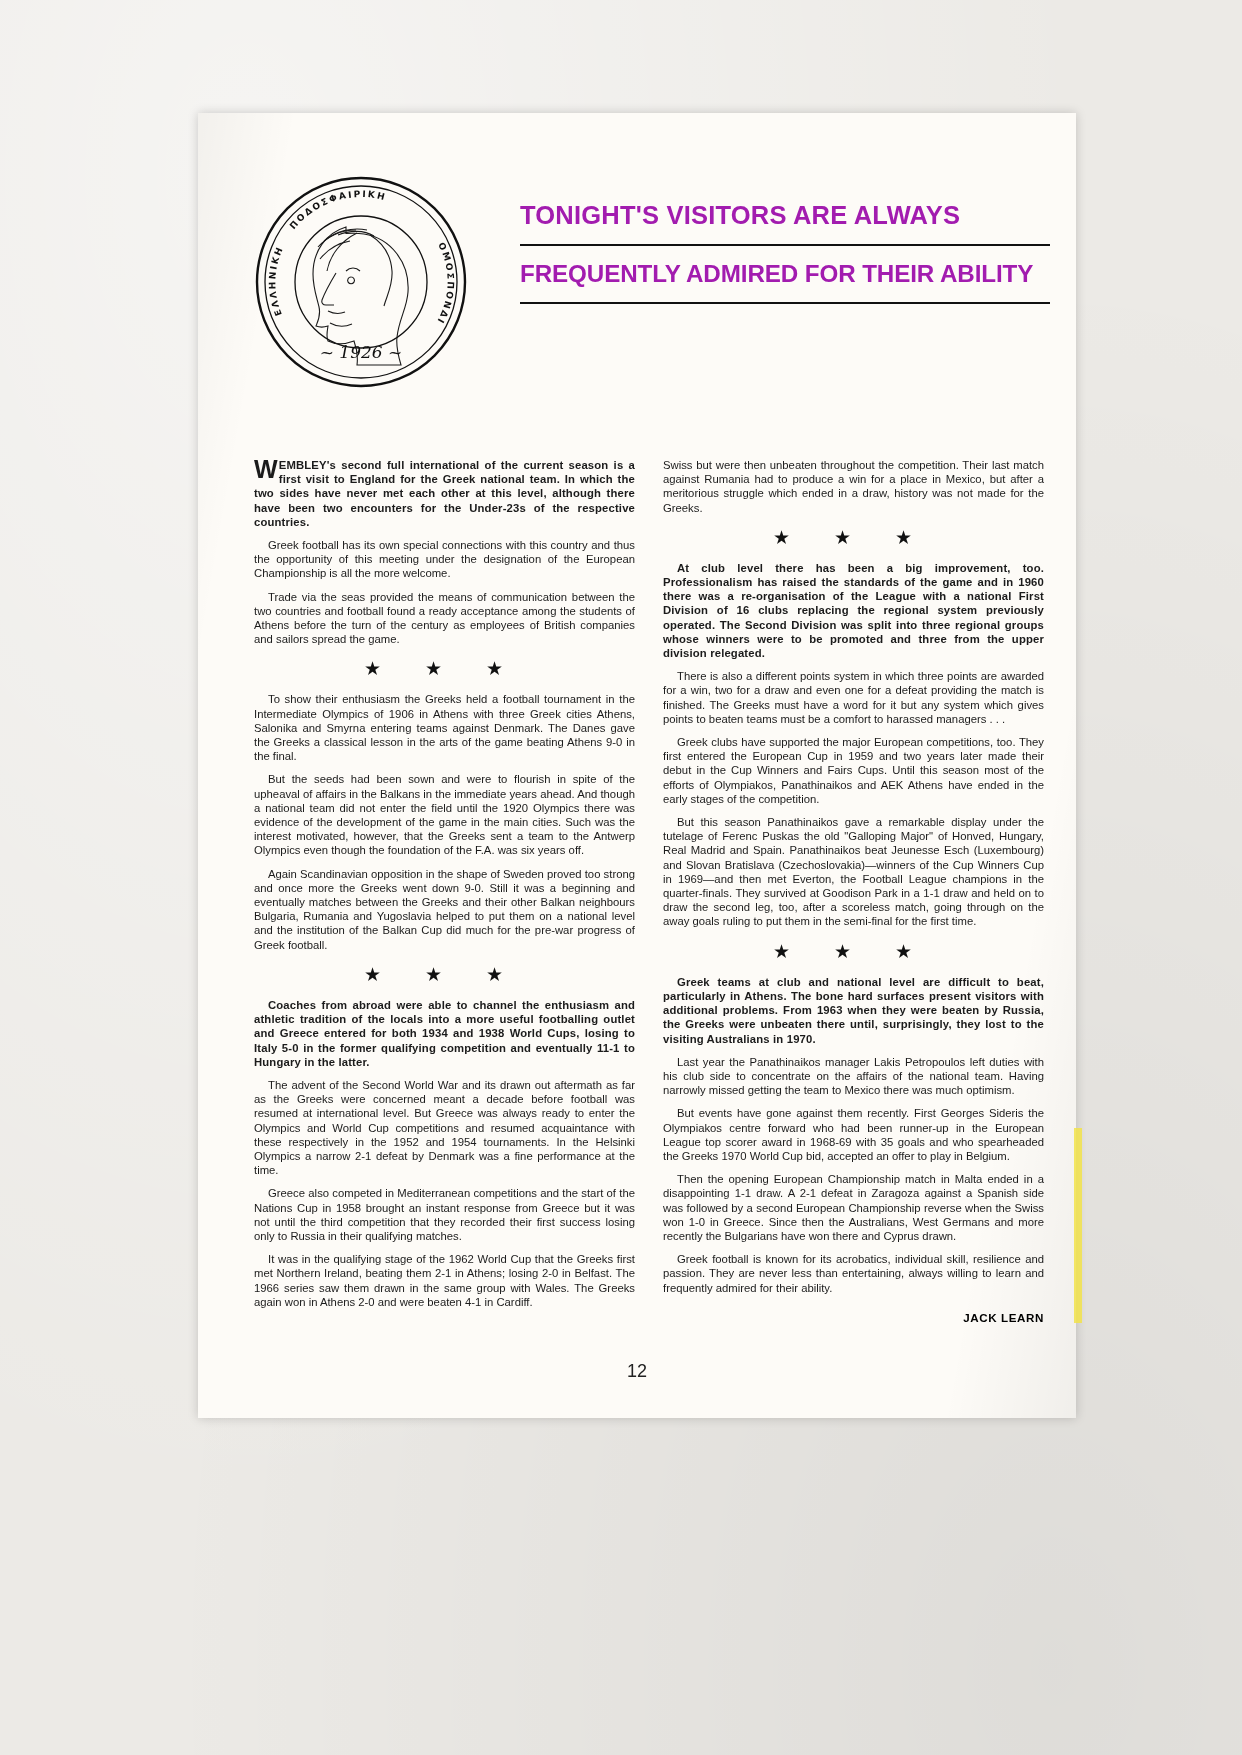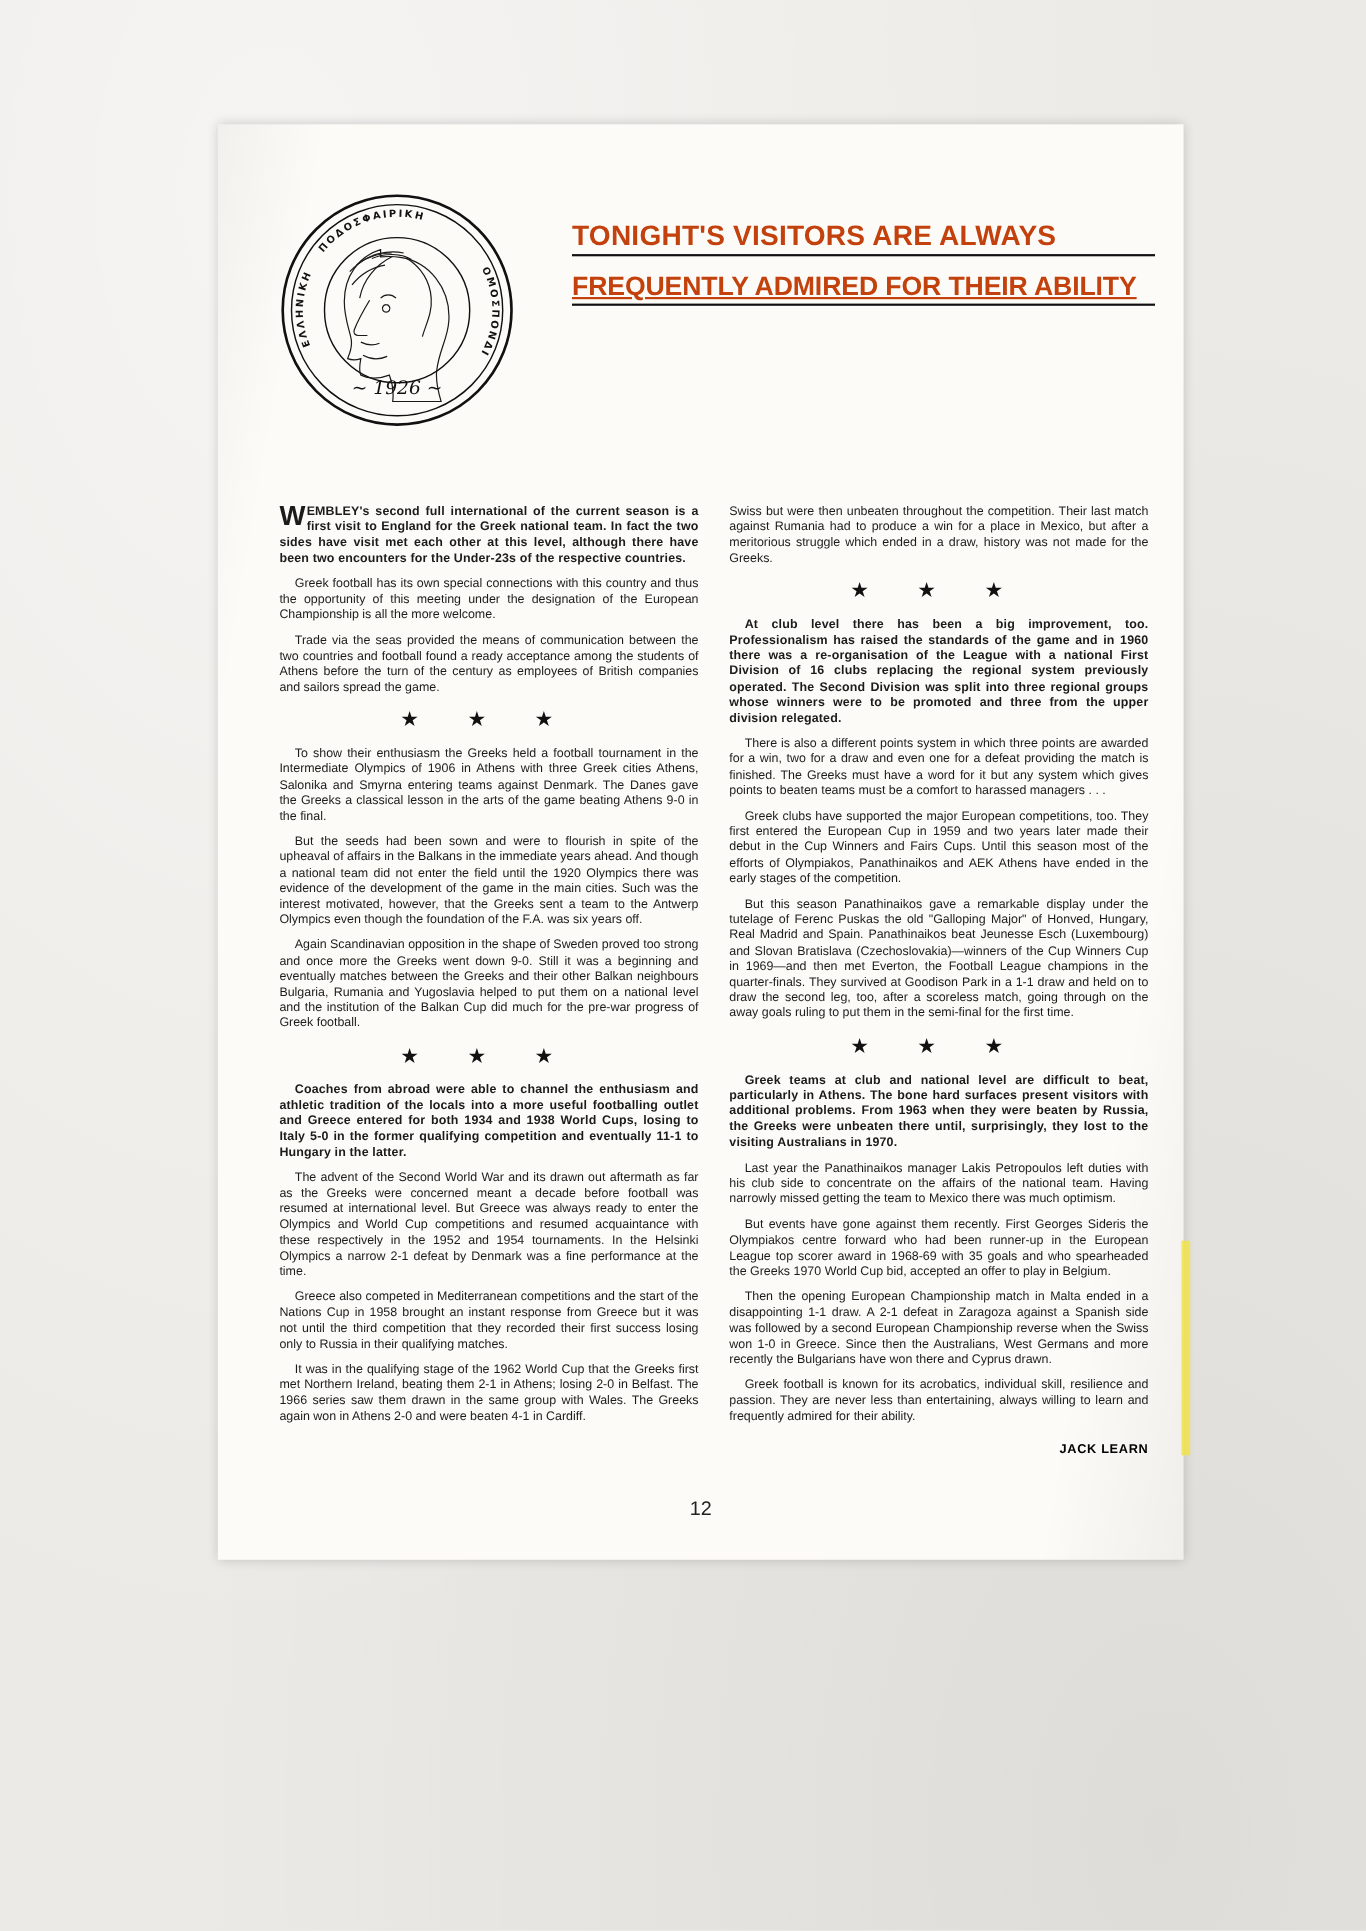--- a/index.html
+++ b/index.html
@@ -74,28 +74,28 @@
     position: absolute;
     left: 322px;
     top: 88px;
     width: 530px;
   }
   .hl {
     font-family: "Liberation Sans", sans-serif;
     font-weight: bold;
     font-size: 25.5px;
     letter-spacing: 0.2px;
-    color: #c2410c;
-    padding-bottom: 1px;
+    color: #a21caf;
+    padding-bottom: 14px;
     margin-bottom: 14px;
     border-bottom: 2px solid #111;
     white-space: nowrap;
   }
   .hl:last-child { margin-bottom: 0; }
-  .hl.l3 { font-size: 24.2px; letter-spacing: -0.1px; text-decoration: underline;}
+  .hl.l3 { font-size: 24.2px; letter-spacing: -0.1px;}
   
   #cols {
     position: absolute;
     left: 56px;
     top: 345px;
     width: 790px;
     display: flex;
     gap: 28px;
   }
   .col { width: 381px; }
@@ -199,21 +199,21 @@
 
     <div id="headline">
       <div class="hl l1">TONIGHT'S VISITORS ARE ALWAYS</div>
       <div class="hl l3">FREQUENTLY ADMIRED FOR THEIR ABILITY</div>
     </div>
   </div>
 
   <div id="cols">
 
     <div class="col">
-      <p class="dropcap-par"><span class="dropcap">W</span><span>EMBLEY's second full international of the current season is a first visit to England for the Greek national team. In fact the two sides have visit met each other at this level, although there have been two encounters for the Under-23s of the respective countries.</span></p>
+      <p class="dropcap-par"><span class="dropcap">W</span><span>EMBLEY's second full international of the current season is a first visit to England for the Greek national team. In which the two sides have never met each other at this level, although there have been two encounters for the Under-23s of the respective countries.</span></p>
       <p>Greek football has its own special connections with this country and thus the opportunity of this meeting under the designation of the European Championship is all the more welcome.</p>
       <p>Trade via the seas provided the means of communication between the two countries and football found a ready acceptance among the students of Athens before the turn of the century as employees of British companies and sailors spread the game.</p>
       <div class="stars">★★★</div>
       <p>To show their enthusiasm the Greeks held a football tournament in the Intermediate Olympics of 1906 in Athens with three Greek cities Athens, Salonika and Smyrna entering teams against Denmark. The Danes gave the Greeks a classical lesson in the arts of the game beating Athens 9-0 in the final.</p>
       <p>But the seeds had been sown and were to flourish in spite of the upheaval of affairs in the Balkans in the immediate years ahead. And though a national team did not enter the field until the 1920 Olympics there was evidence of the development of the game in the main cities. Such was the interest motivated, however, that the Greeks sent a team to the Antwerp Olympics even though the foundation of the F.A. was six years off.</p>
       <p>Again Scandinavian opposition in the shape of Sweden proved too strong and once more the Greeks went down 9-0. Still it was a beginning and eventually matches between the Greeks and their other Balkan neighbours Bulgaria, Rumania and Yugoslavia helped to put them on a national level and the institution of the Balkan Cup did much for the pre-war progress of Greek football.</p>
       <div class="stars">★★★</div>
       <p class="bold">Coaches from abroad were able to channel the enthusiasm and athletic tradition of the locals into a more useful footballing outlet and Greece entered for both 1934 and 1938 World Cups, losing to Italy 5-0 in the former qualifying competition and eventually 11-1 to Hungary in the latter.</p>
       <p class="ital">The advent of the Second World War and its drawn out aftermath as far as the Greeks were concerned meant a decade before football was resumed at international level. But Greece was always ready to enter the Olympics and World Cup competitions and resumed acquaintance with these respectively in the 1952 and 1954 tournaments. In the Helsinki Olympics a narrow 2-1 defeat by Denmark was a fine performance at the time.</p>
       <p>Greece also competed in Mediterranean competitions and the start of the Nations Cup in 1958 brought an instant response from Greece but it was not until the third competition that they recorded their first success losing only to Russia in their qualifying matches.</p>

